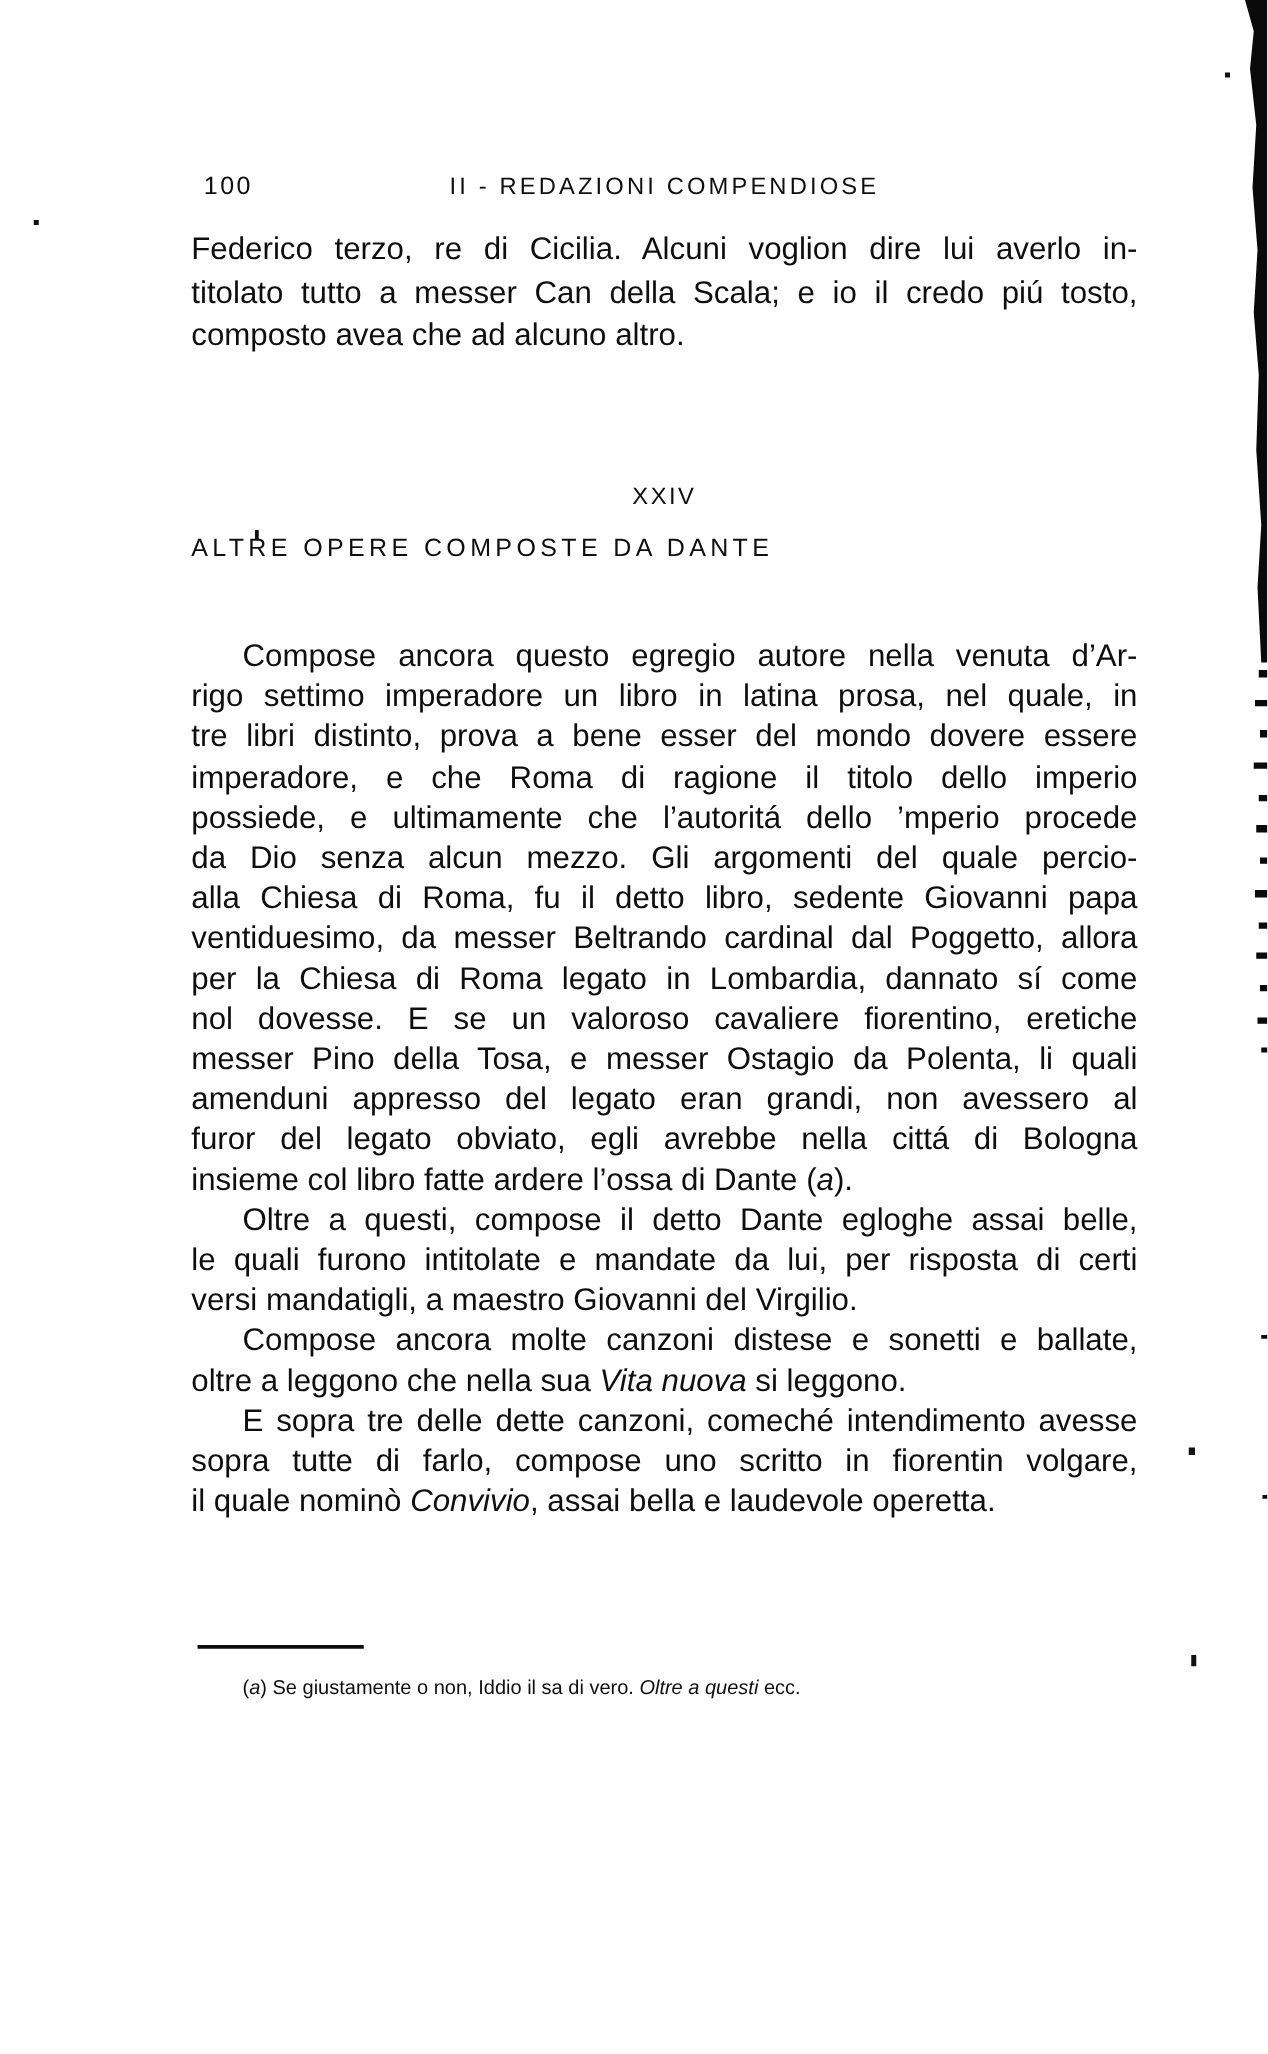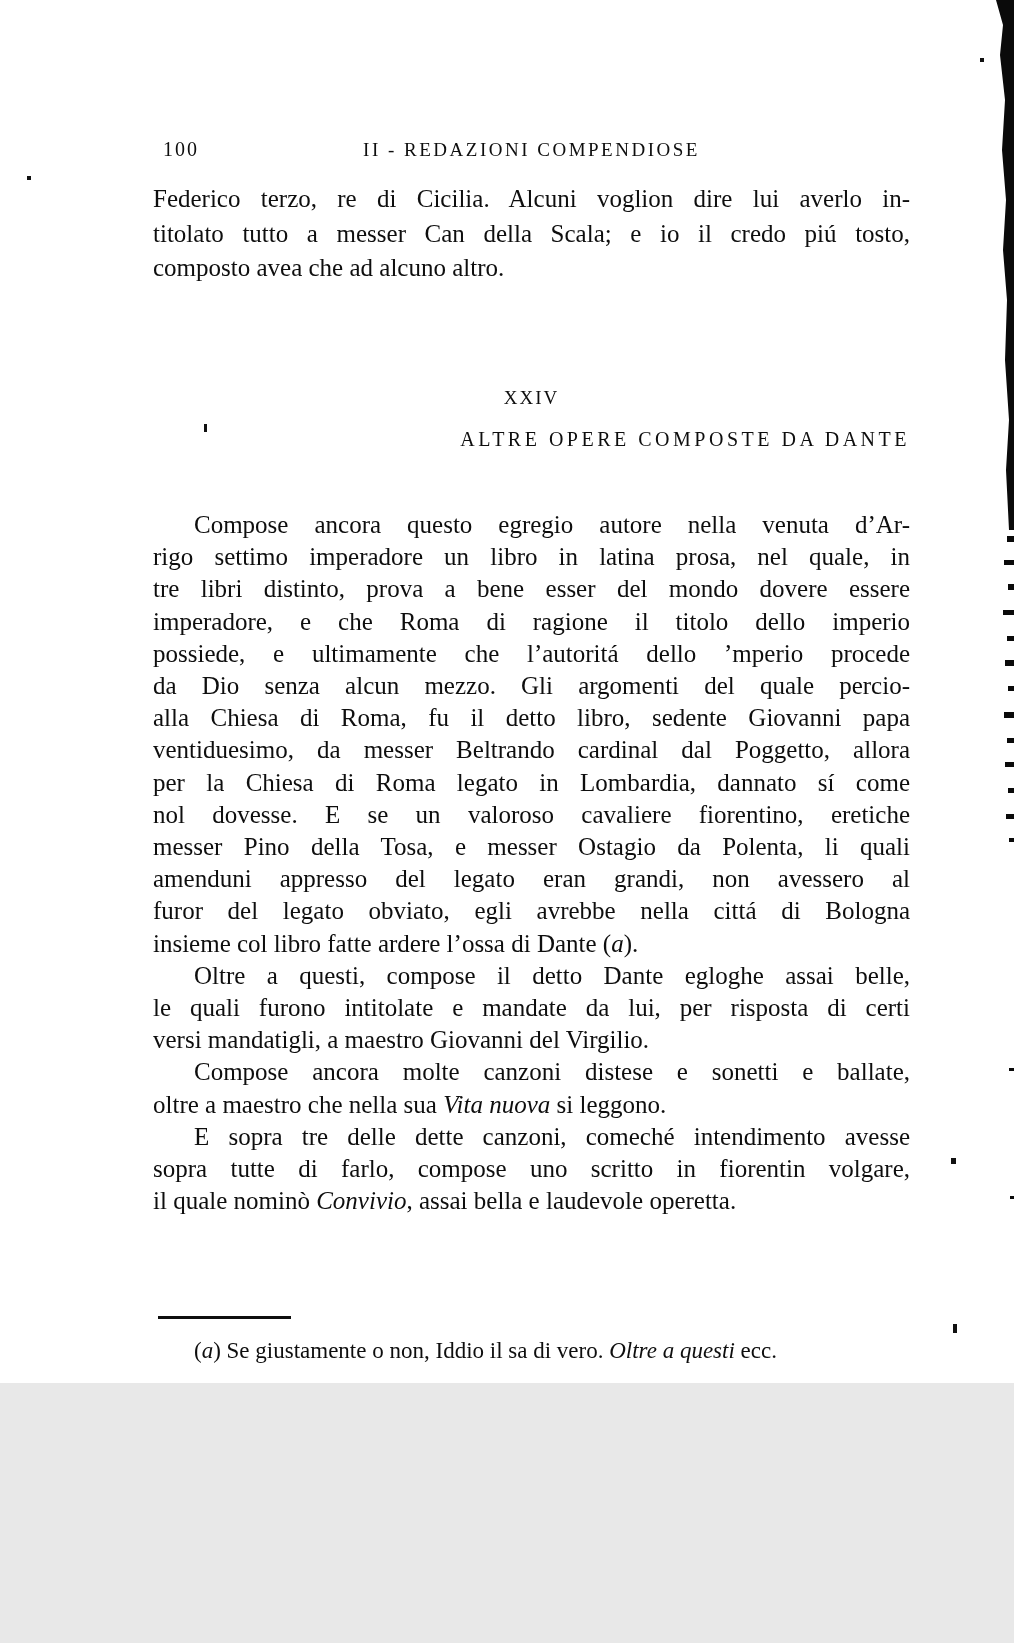--- a/index.html
+++ b/index.html
@@ -1,23 +1,23 @@
 <!DOCTYPE html>
 <html><head>
 <meta charset="utf-8">
 <style>
   html, body { margin: 0; padding: 0; }
   body { background: #e8e8e8; }
   .page {
     position: relative;
     width: 1014px;
-    height: 1383px;
+    height: 1643px;
     background: var(--paper, #ffffff);
     color: var(--ink, #0e0e0e);
-    font-family: Liberation Serif, serif;
+    font-family: Liberation Sans, sans-serif;
     overflow: hidden;
   }
   .pagenum {
     position: absolute;
     left: 163px;
     top: 138px;
     font-size: 20px;
     letter-spacing: 2px;
   }
   .runhead {
@@ -47,38 +47,38 @@
     width: 757px;
     text-align: center;
     font-size: 19px;
     letter-spacing: 2px;
   }
   .sectitle {
     position: absolute;
     left: 153px;
     top: 428px;
     width: 757px;
-    text-align: right;
+    text-align: left;
     font-size: 20px;
     letter-spacing: 3.5px;
   }
   .fnrule {
     position: absolute;
     left: 158px;
     top: 1316px;
     width: 133px;
     height: 3px;
     background: var(--ink, #0e0e0e);
   }
   .footnote {
     position: absolute;
     left: 153px;
     top: 1336px;
     width: 757px;
-    font-size: 23px;
+    font-size: 16px;
     line-height: 30px;
   }
   .artifacts {
     position: absolute;
     left: 0; top: 0;
     width: 1014px; height: 1643px;
     pointer-events: none;
   }
 </style>
 </head>
@@ -110,21 +110,21 @@
       <div class="line j"><span>per la Chiesa di Roma legato in Lombardia, dannato sí come</span></div>
       <div class="line j"><span>nol dovesse. E se un valoroso cavaliere fiorentino, eretiche</span></div>
       <div class="line j"><span>messer Pino della Tosa, e messer Ostagio da Polenta, li quali</span></div>
       <div class="line j"><span>amenduni appresso del legato eran grandi, non avessero al</span></div>
       <div class="line j"><span>furor del legato obviato, egli avrebbe nella cittá di Bologna</span></div>
       <div class="line"><span>insieme col libro fatte ardere l’ossa di Dante (</span><i>a</i><span>).</span></div>
       <div class="line j ind"><span>Oltre a questi, compose il detto Dante egloghe assai belle,</span></div>
       <div class="line j"><span>le quali furono intitolate e mandate da lui, per risposta di certi</span></div>
       <div class="line"><span>versi mandatigli, a maestro Giovanni del Virgilio.</span></div>
       <div class="line j ind"><span>Compose ancora molte canzoni distese e sonetti e ballate,</span></div>
-      <div class="line"><span>oltre a maestro che nella sua </span><i>Vita nuova</i><span> si leggono.</span></div>
+      <div class="line"><span>oltre a leggono che nella sua </span><i>Vita nuova</i><span> si leggono.</span></div>
       <div class="line j ind"><span>E sopra tre delle dette canzoni, comeché intendimento avesse</span></div>
       <div class="line j"><span>sopra tutte di farlo, compose uno scritto in fiorentin volgare,</span></div>
       <div class="line"><span>il quale nominò </span><i>Convivio</i><span>, assai bella e laudevole operetta.</span></div>
     </div>
 
   <div class="fnrule"></div>
   <div class="textblock footnote">
       <div class="line ind"><span>(</span><i>a</i><span>) Se giustamente o non, Iddio il sa di vero. </span><i>Oltre a questi</i><span> ecc.</span></div>
     </div>
 

